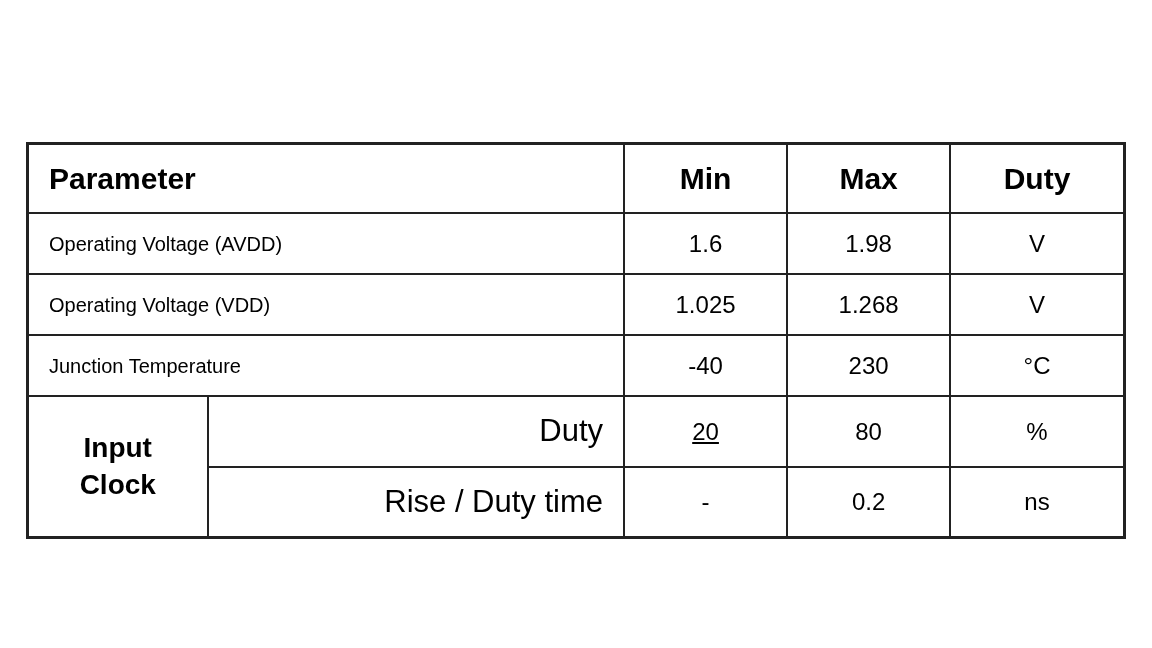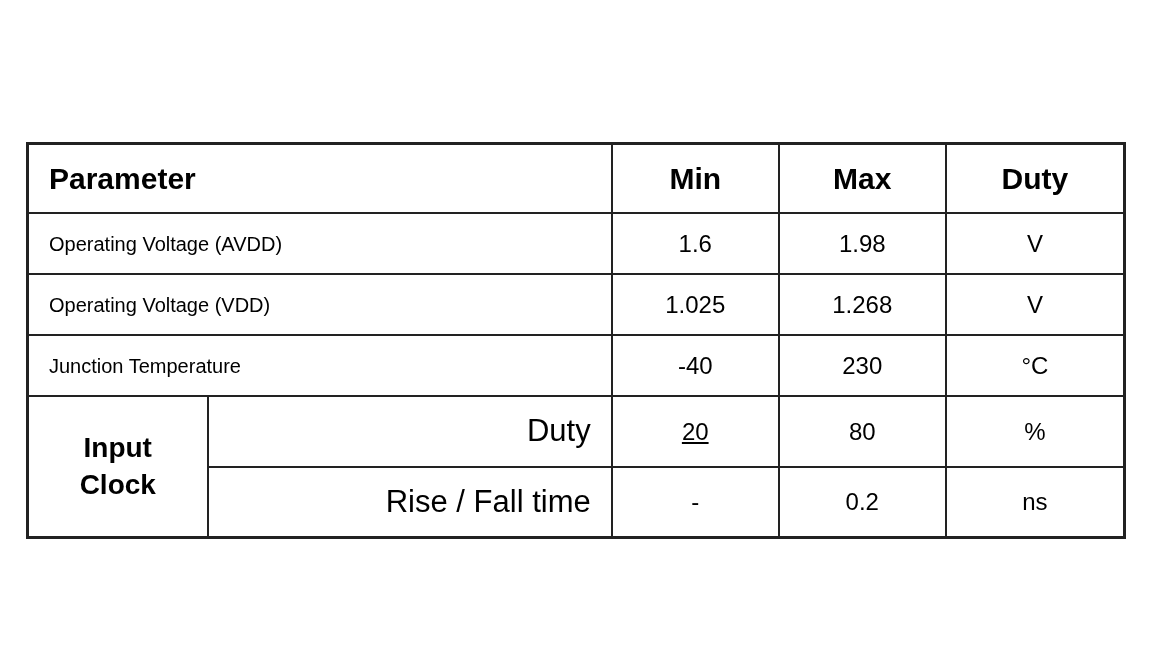--- a/index.html
+++ b/index.html
@@ -102,20 +102,20 @@
       </tr>
 
       <tr style="padding:0;">
         <td class="input-clock-cell multi-row-cell" rowspan="2" style="width:180px; vertical-align:middle; font-size:28px;">Input Clock</td>
         <td class="sub-param-col" style="border-bottom: 2px solid #222;">Duty</td>
         <td style="border-bottom: 2px solid #222; text-decoration: underline;">20</td>
         <td style="border-bottom: 2px solid #222;">80</td>
         <td style="border-bottom: 2px solid #222;">%</td>
       </tr>
       <tr>
-        <td class="sub-param-col">Rise / Fall time</td>
+        <td class="sub-param-col">Rise / Duty time</td>
         <td>-</td>
         <td>0.2</td>
         <td>ns</td>
       </tr>
     </tbody>
   </table>
 </div>
 
 </body></html>

